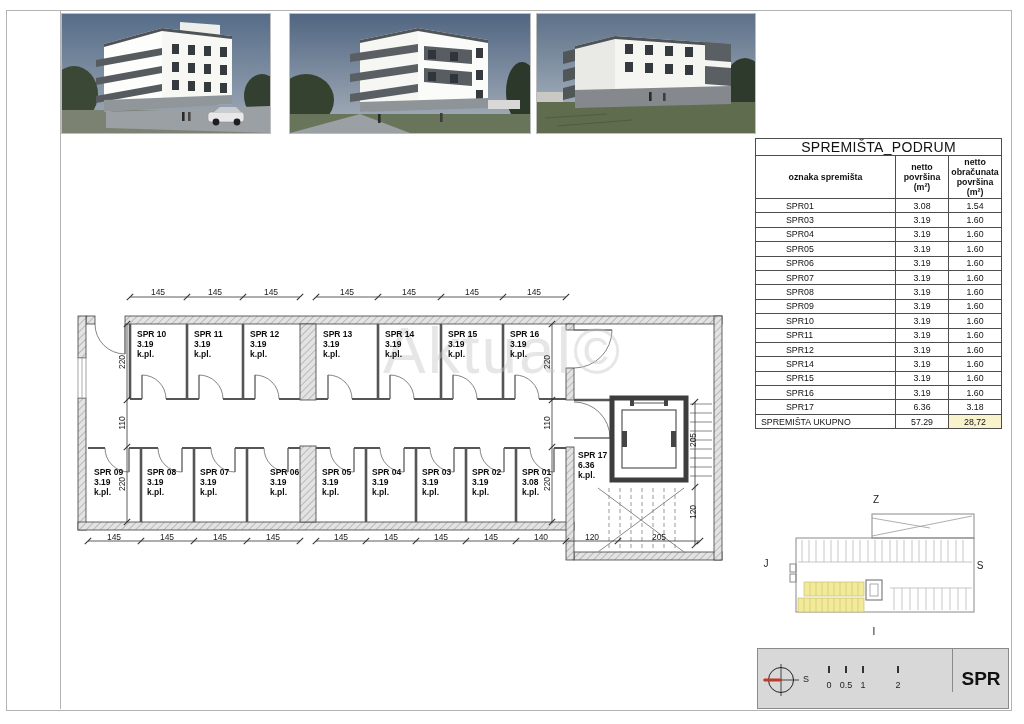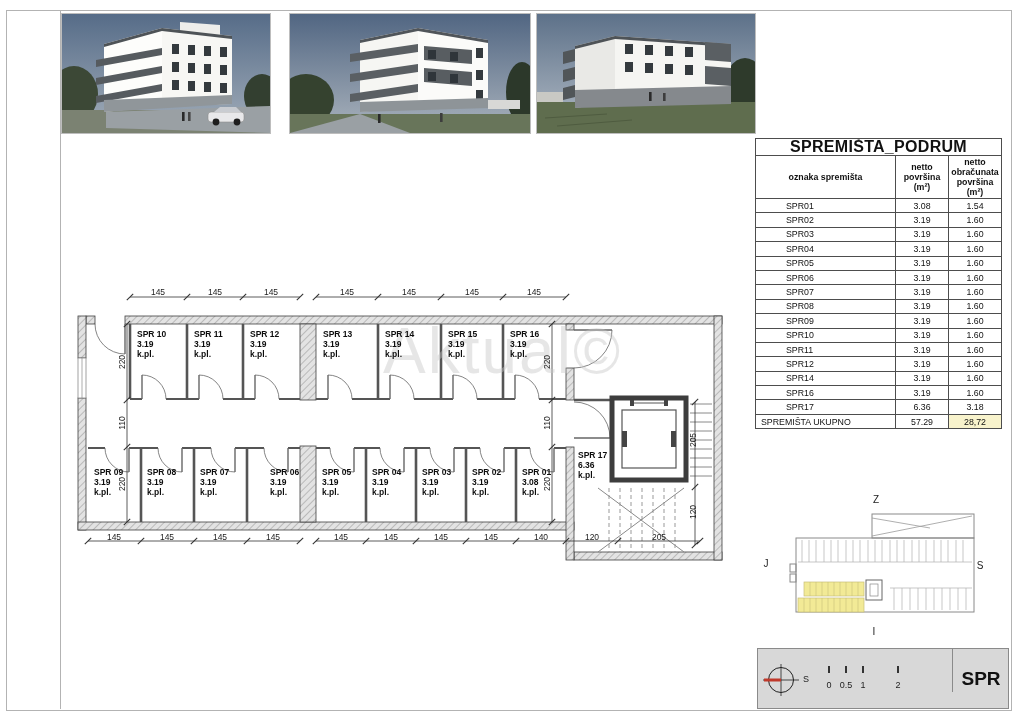--- a/index.html
+++ b/index.html
@@ -13,21 +13,21 @@
   
   .room-lbl{position:absolute;font-weight:bold;font-size:8.5px;line-height:10px;color:#0d0d0d;white-space:pre-line;}
   .dim{position:absolute;font-size:8.5px;color:#1c1c1c;width:24px;text-align:center;line-height:10px;}
   .dim.rot{transform:rotate(-90deg);transform-origin:center;}
   #watermark{left:383px;top:314px;font-size:64px;color:#c6c6c6;opacity:.42;letter-spacing:2px;}
   
   #tablebox{left:755px;top:138px;width:246px;}
   table{border-collapse:collapse;width:100%;table-layout:fixed;}
   th,td{border:1px solid #4d4d4d;font-size:8.8px;color:#111;text-align:center;padding:1px 1px;height:11.4px;overflow:hidden;}
   th{font-weight:bold;white-space:pre-line;line-height:10px;}
-  #tbl-title{font-size:16px;font-weight:bold;height:14px;letter-spacing:.3px;}
+  #tbl-title{font-size:14px;font-weight:normal;height:14px;letter-spacing:.3px;}
   td.c1{text-align:left;padding-left:30px;}
   tr.total td{font-weight:normal;}
   tr.total td.c1{font-weight:normal;padding-left:5px;}
   td.hl{background:var(--table-highlight,#f8f3cc);}
   
   .kp-lbl{position:absolute;font-size:10px;color:#222;width:16px;text-align:center;}
   
   #footerbar{left:757px;top:648px;width:252px;height:61px;background:var(--footer-bg,#d8d8d8);border:1px solid #8a8a8a;box-sizing:border-box;}
   #sprbox{left:952px;top:649px;width:56px;height:43px;border-left:1px solid #8a8a8a;text-align:center;line-height:59px;font-weight:bold;font-size:19px;color:#111;}
   .scale-tick{position:absolute;width:1.5px;height:7px;background:#333;}
@@ -446,25 +446,20 @@
 površina (m²)</th>
         </tr>
       </thead>
       <tbody>
           <tr>
             <td class="c1">SPR01</td>
             <td>3.08</td>
             <td>1.54</td>
           </tr>
           <tr>
-            <td class="c1">SPR02</td>
-            <td>3.19</td>
-            <td>1.60</td>
-          </tr>
-          <tr>
             <td class="c1">SPR03</td>
             <td>3.19</td>
             <td>1.60</td>
           </tr>
           <tr>
             <td class="c1">SPR04</td>
             <td>3.19</td>
             <td>1.60</td>
           </tr>
           <tr>
@@ -502,20 +497,25 @@
             <td>3.19</td>
             <td>1.60</td>
           </tr>
           <tr>
             <td class="c1">SPR12</td>
             <td>3.19</td>
             <td>1.60</td>
           </tr>
           <tr>
             <td class="c1">SPR14</td>
+            <td>3.19</td>
+            <td>1.60</td>
+          </tr>
+          <tr>
+            <td class="c1">SPR15</td>
             <td>3.19</td>
             <td>1.60</td>
           </tr>
           <tr>
             <td class="c1">SPR16</td>
             <td>3.19</td>
             <td>1.60</td>
           </tr>
           <tr>
             <td class="c1">SPR17</td>

